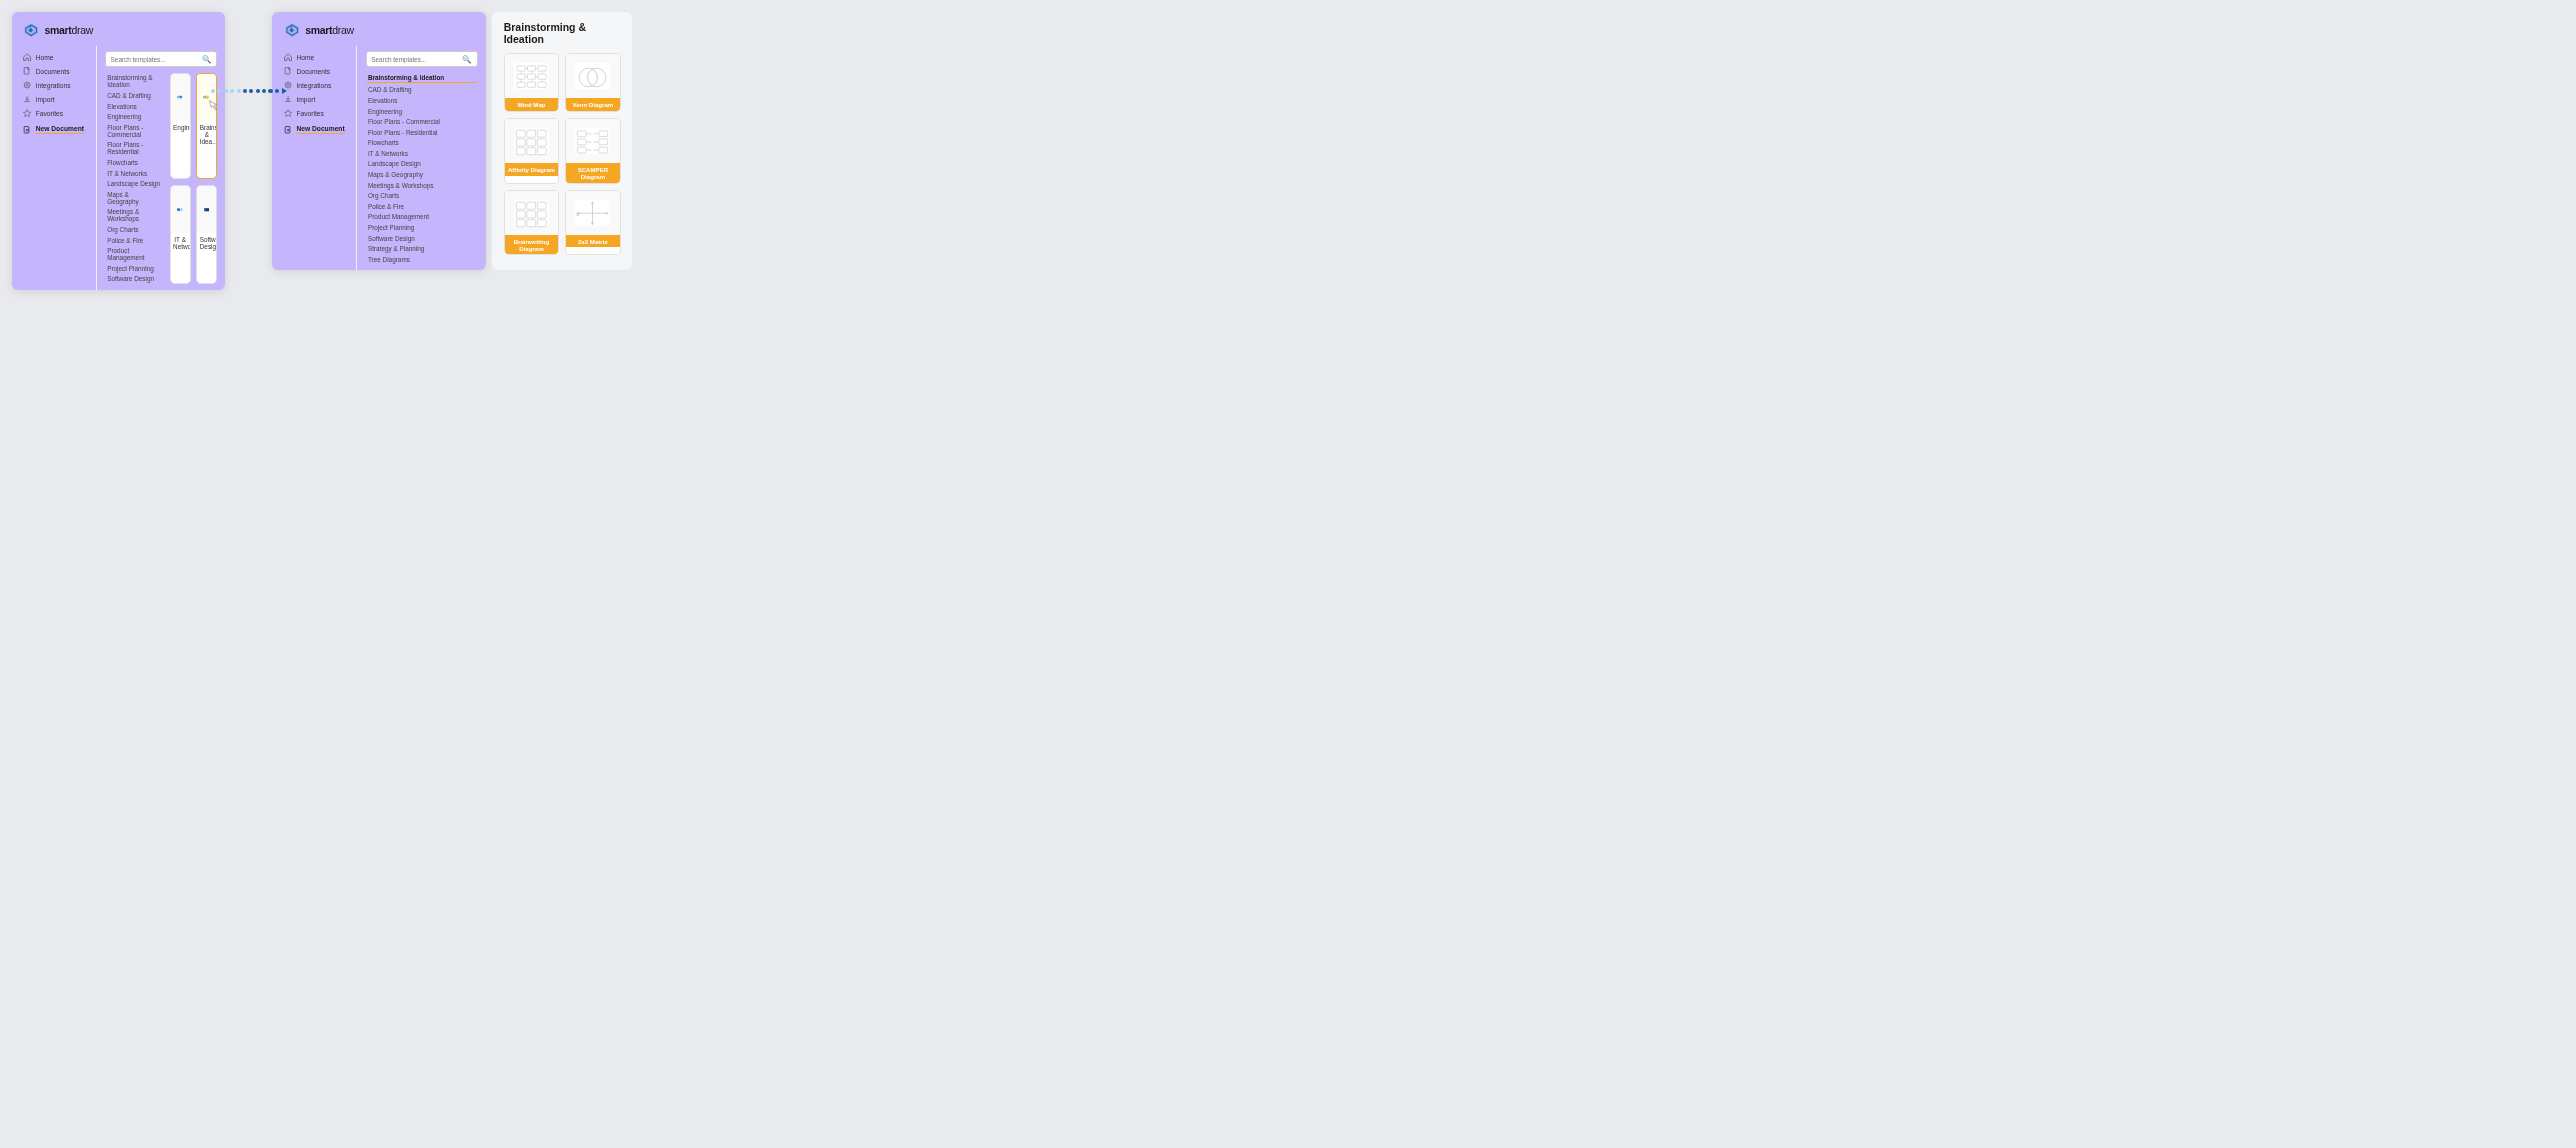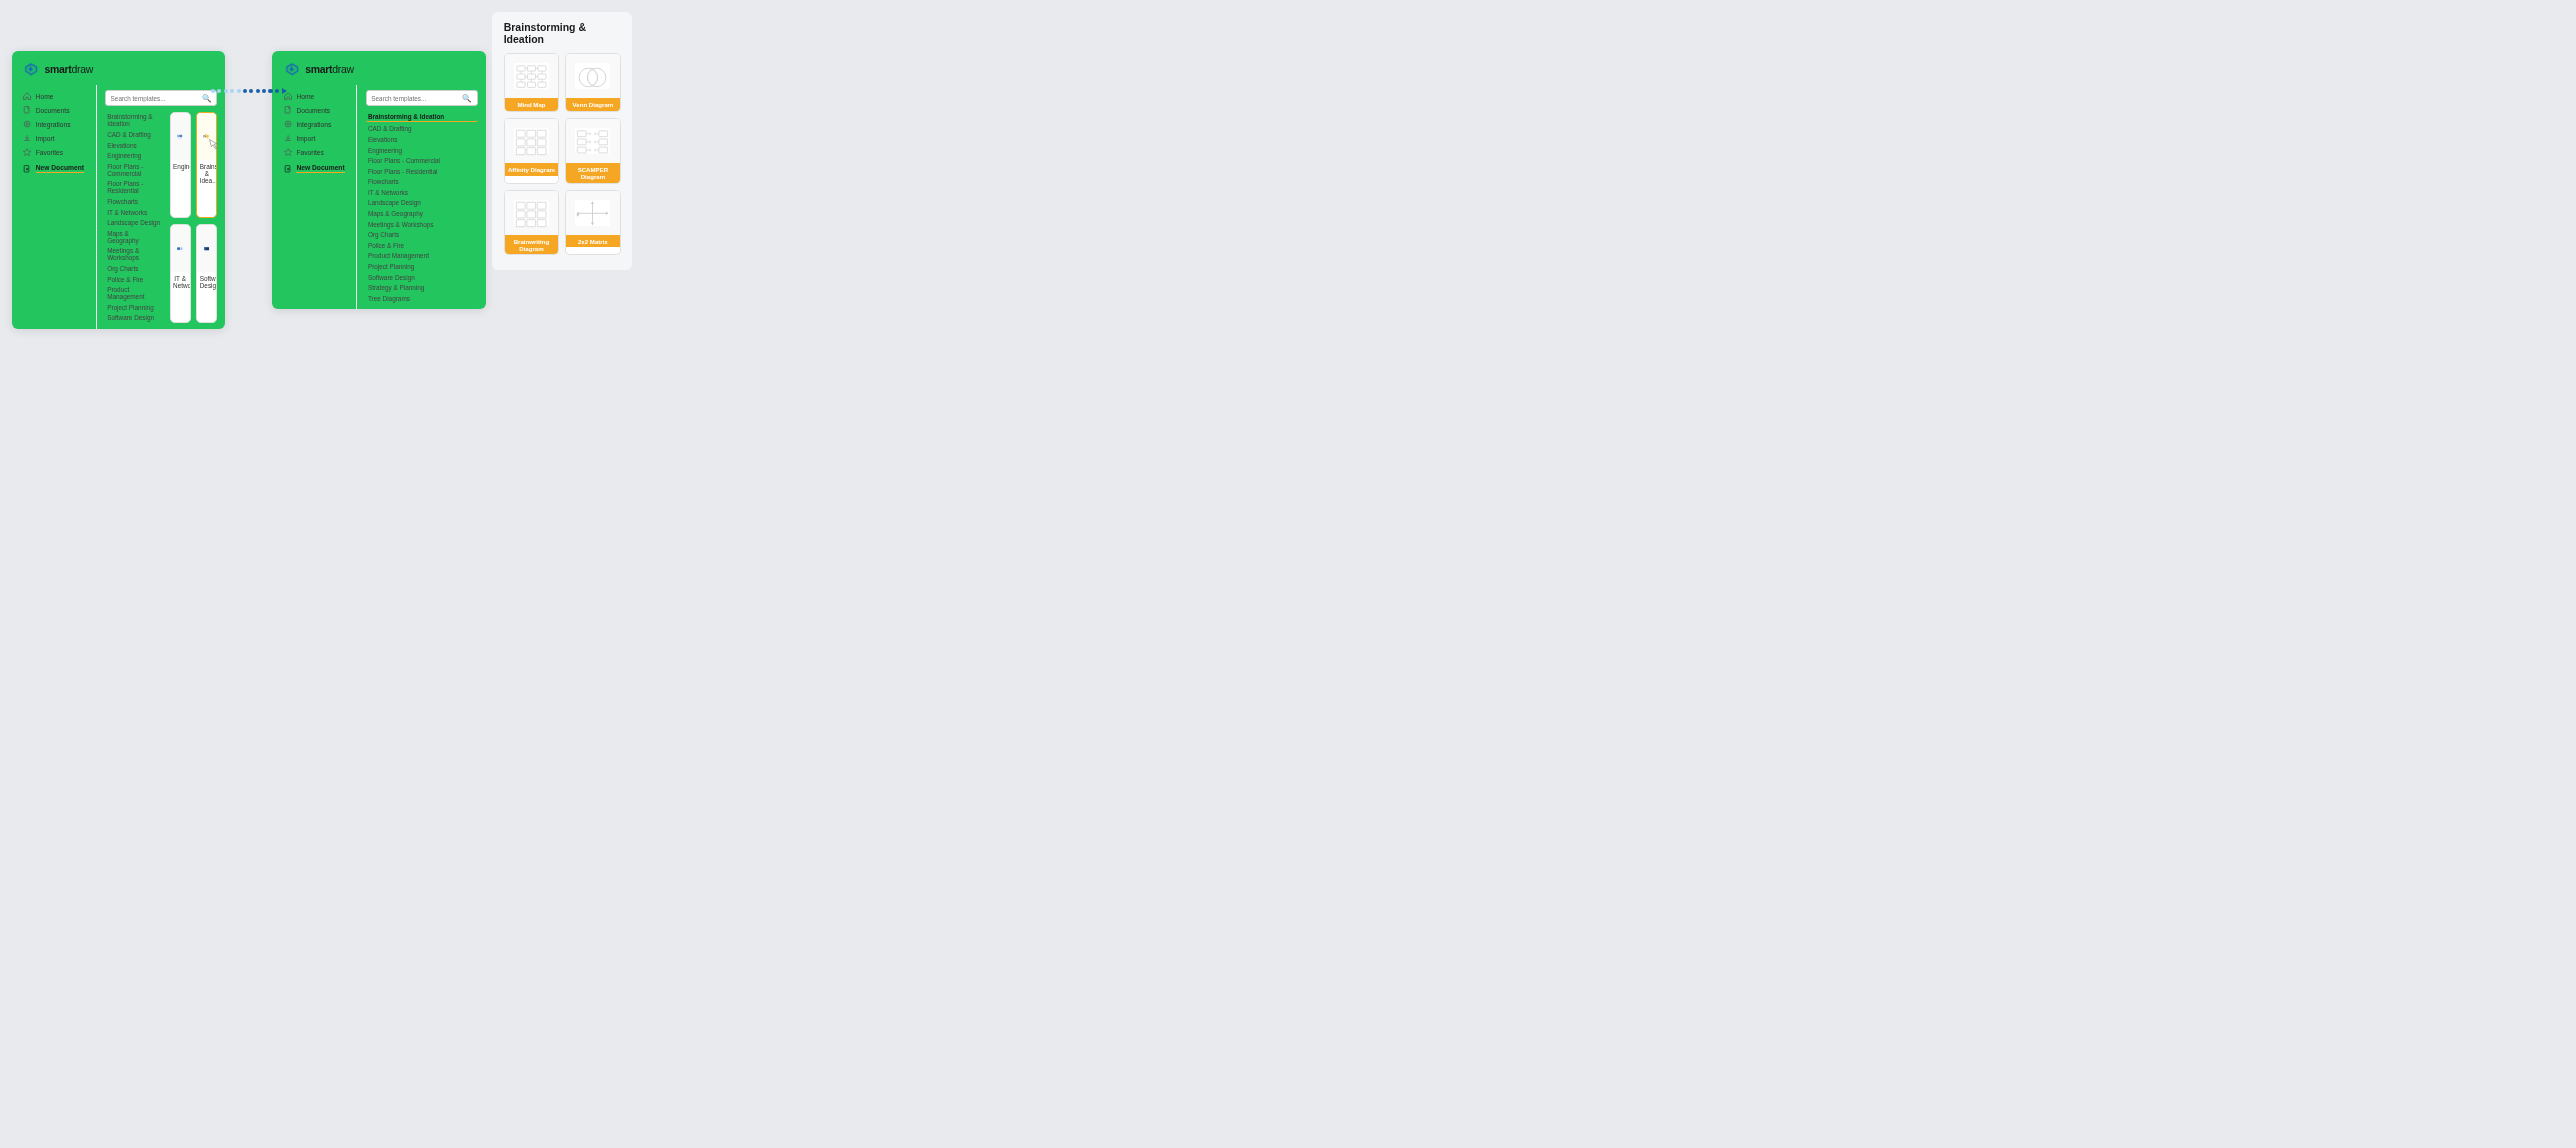--- a/index.html
+++ b/index.html
@@ -11,26 +11,25 @@
       display: flex;
       align-items: flex-start;
       justify-content: center;
       padding: 11.7px;
       gap: 0;
       position: relative;
     }
 
     
     .panel {
-      background: #22c55e;
+      background: #c4b5fd;
       border-radius: 5.9px;
       box-shadow: 0 1.2px 9.4px rgba(0,0,0,0.10);
       display: flex;
       flex-direction: column;
-      margin-top: 39px;
     }
 
     
     .panel-left {
       width: 222px;
       min-height: 258px;
     }
 
     .panel-header {
       padding: 10.5px 11.7px 7px 11.7px;

